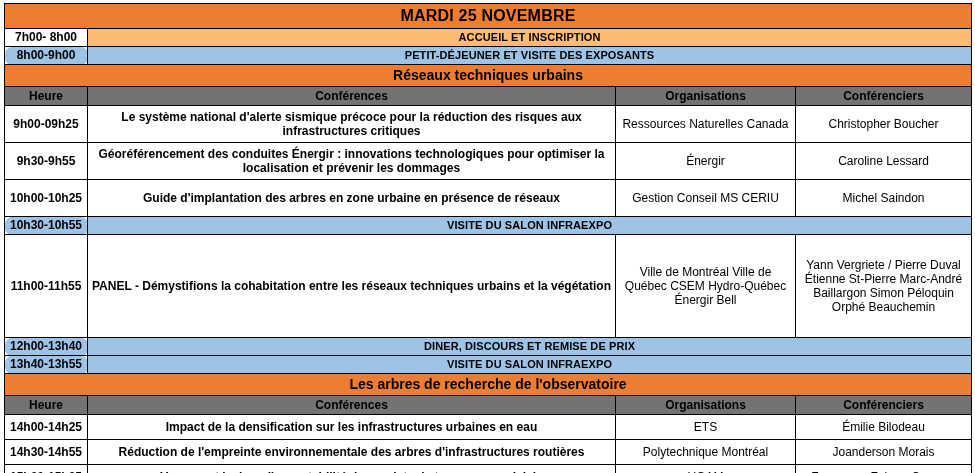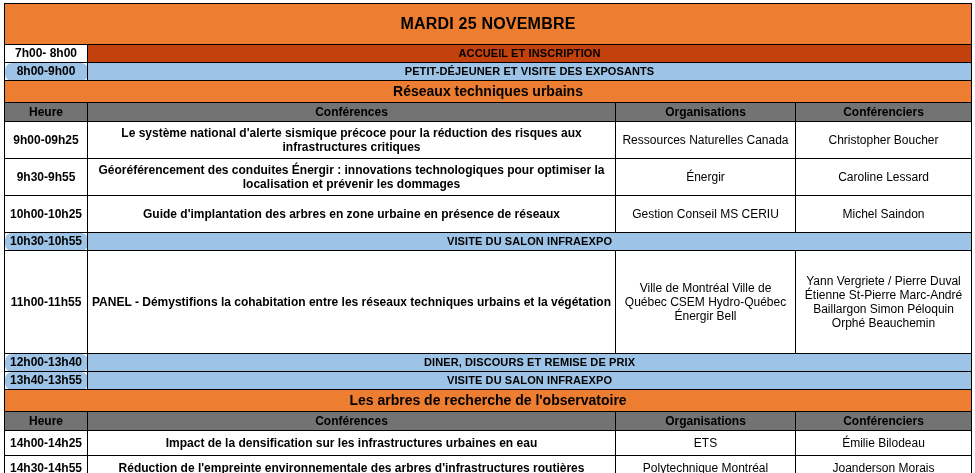--- a/index.html
+++ b/index.html
@@ -46,21 +46,21 @@
   col.c-org    { width: 180px; }
   col.c-spk    { width: 176px; }
 
   
   tr.day-title td {
     background: #ED7D31;
     font-size: 16px;
     font-weight: bold;
     letter-spacing: .2px;
     height: 24px;
-    padding: 8px;
+    padding: 0;
   }
 
   
   tr.section-band td {
     background: #ED7D31;
     font-size: 14px;
     font-weight: bold;
     height: 19px;
     padding: 1px 18px;
   }
@@ -73,21 +73,21 @@
     letter-spacing: .1px;
     height: 15px;
   }
   tr.break-row td.time-cell {
     background: #9DC3E6;
     border-radius: 7px;
   }
 
   
   tr.plain-row td.plain-label {
-    background: #c2410c;
+    background: #fdba74;
     font-size: 11px;
     font-weight: bold;
     letter-spacing: .1px;
     height: 15px;
   }
 
   
   tr.col-head td {
     background: #737373;
     font-size: 12px;

